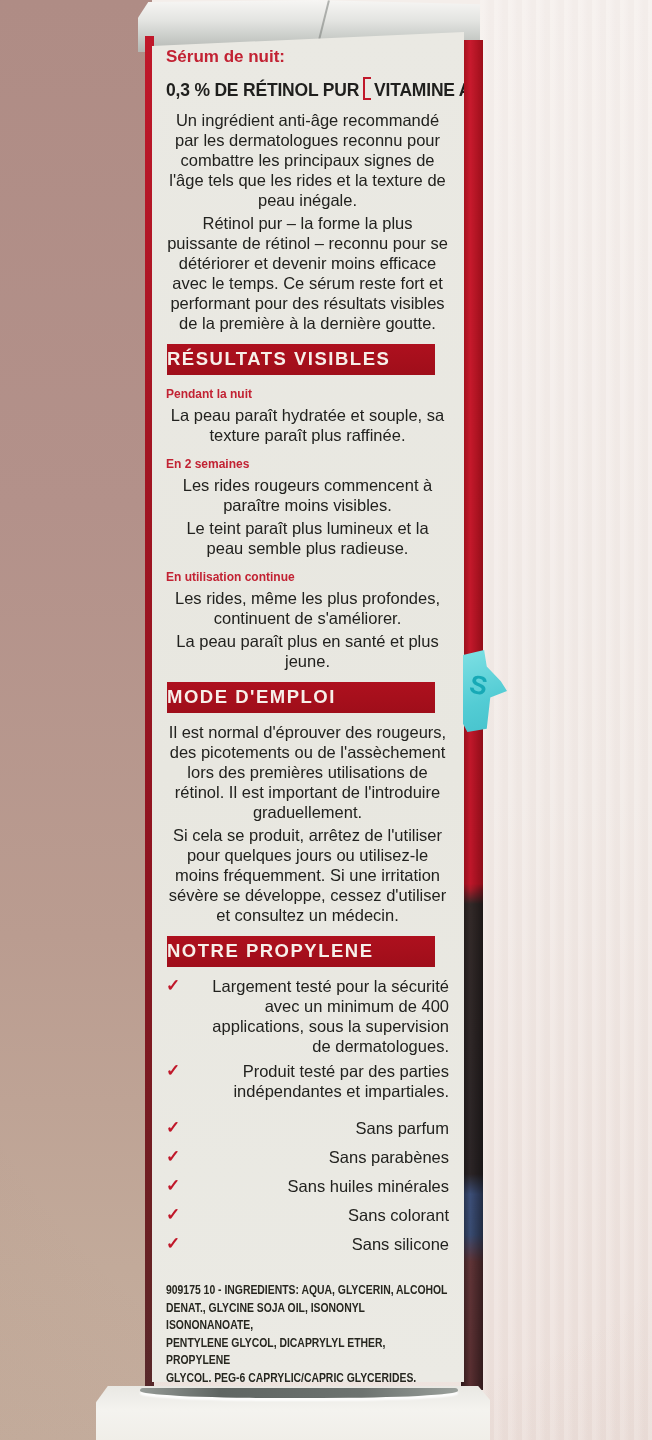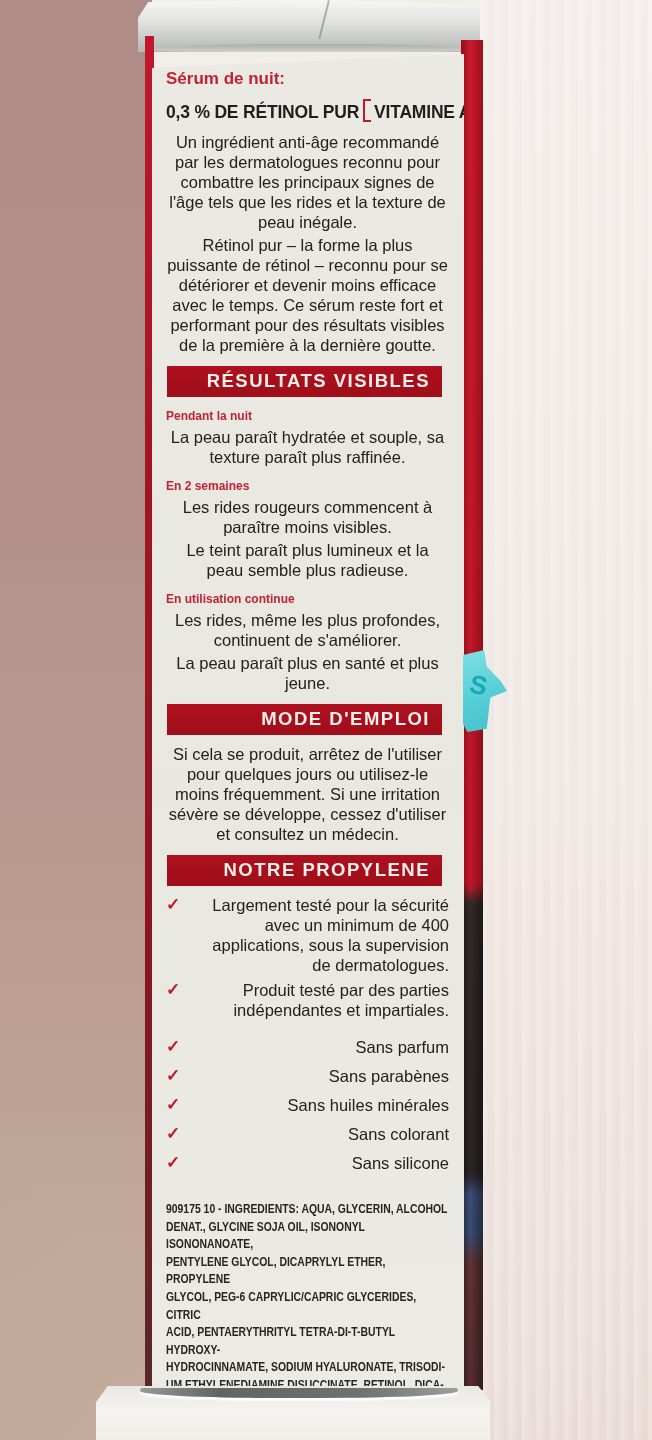--- a/index.html
+++ b/index.html
@@ -70,35 +70,35 @@
     clip-path:polygon(3% 0,97% 0,100% 26%,100% 100%,0 100%,0 30%);
   }
   .fold-shadow{
     position:absolute;left:44px;top:2px;width:318px;height:10px;
     background:linear-gradient(90deg,#969b97 0%,#5f6562 25%,#6d7370 70%,#9aa09b 100%);
     border-radius:4px 4px 60% 60% / 4px 4px 100% 100%;
     box-shadow:0 3px 2px rgba(255,255,255,.9);
   }
   
   .panel{
-    position:absolute;left:152px;top:54px;width:312px;height:1350px;z-index:1;
+    position:absolute;left:152px;top:32px;width:312px;height:1350px;z-index:1;
     box-sizing:border-box;padding:15px 15px 0 14px;
     background:linear-gradient(180deg,#eae9e3 0%,#e8e7e0 55%,#ebeae4 100%);
     clip-path:polygon(0 14px,100% 0,100% 100%,0 100%);
     color:#22221f;
   }
   .brand{color:#c22233;font-weight:bold;font-size:17px;margin:0 0 10px;}
   .headline{font-size:17.5px;font-weight:bold;color:#1f1f1d;letter-spacing:-.2px;white-space:nowrap;margin:0 0 9px;}
   .brk{display:inline-block;width:6px;height:19px;vertical-align:-4px;}
   .brk-l{border:2.5px solid #c0182a;border-right:none;margin:0 3px 0 4px;}
   .brk-r{border:2.5px solid #c0182a;border-left:none;margin-left:3px;}
   p.body{font-size:16.5px;line-height:20px;margin:0 0 3px;text-align:center;}
   .banner{
-    background:linear-gradient(180deg,#ae101e,#9f0e1a);color:#f7efe9;text-align:right;
-    font-weight:bold;font-size:18.5px;letter-spacing:1.5px;padding:4px 12px 5px;margin:11px 7px 9px 1px;
+    background:linear-gradient(180deg,#ae101e,#9f0e1a);color:#f7efe9;text-align:left;
+    font-weight:bold;font-size:18.5px;letter-spacing:1.5px;padding:4px 0 5px;margin:11px 14px 9px 1px;
   }
   .subhead{color:#c22233;font-weight:bold;font-size:12px;margin:12px 0 4px;}
   .check-row{display:flex;font-size:16.5px;line-height:20px;margin:0 0 5px;}
   .check{width:25px;flex:none;color:#c0182a;font-weight:bold;font-size:17px;}
   .check-text{flex:1;text-align:right;}
   .free-list{margin-top:17px;}
   .free-list .check-row{margin:0 0 9px;}
   .ingredients{
     margin-top:27px;width:125%;transform:scaleX(.8);transform-origin:0 50%;
     font-weight:bold;font-size:13px;line-height:17.6px;color:#26261f;white-space:pre-line;
@@ -133,20 +133,21 @@
 
     <div class="subhead">En 2 semaines</div>
     <p class="body">Les rides rougeurs commencent à paraître moins visibles.</p>
     <p class="body">Le teint paraît plus lumineux et la peau semble plus radieuse.</p>
 
     <div class="subhead">En utilisation continue</div>
     <p class="body">Les rides, même les plus profondes, continuent de s'améliorer.</p>
     <p class="body">La peau paraît plus en santé et plus jeune.</p>
 
     <div class="banner">MODE D'EMPLOI</div>
+    <p class="body">Il est normal d'éprouver des rougeurs, des picotements ou de l'assèchement lors des premières utilisations de rétinol. Il est important de l'introduire graduellement.</p>
     <p class="body">Si cela se produit, arrêtez de l'utiliser pour quelques jours ou utilisez-le moins fréquemment. Si une irritation sévère se développe, cessez d'utiliser et consultez un médecin.</p>
 
     <div class="banner">NOTRE PROPYLENE</div>
 
     <div class="check-row">
       <span class="check">✓</span>
       <span class="check-text">Largement testé pour la sécurité avec un minimum de 400 applications, sous la supervision de dermatologues.</span>
     </div>
     <div class="check-row">
       <span class="check">✓</span>

